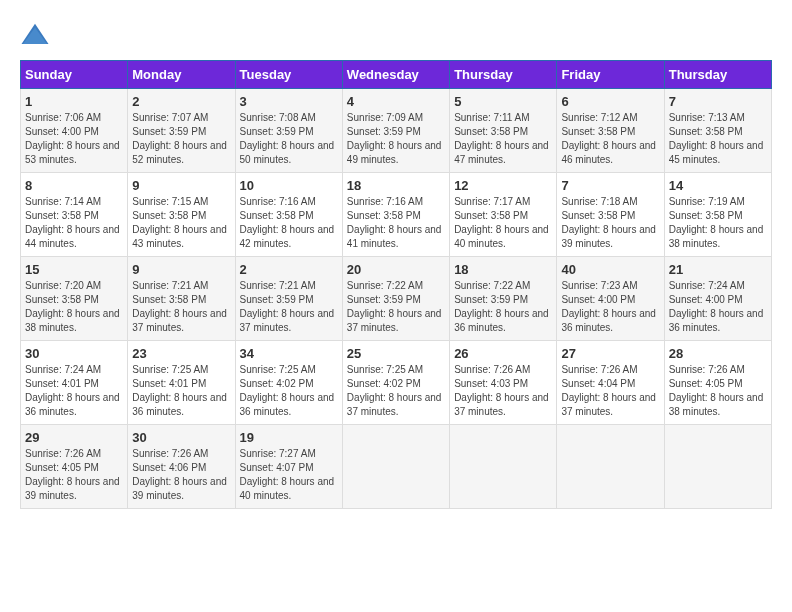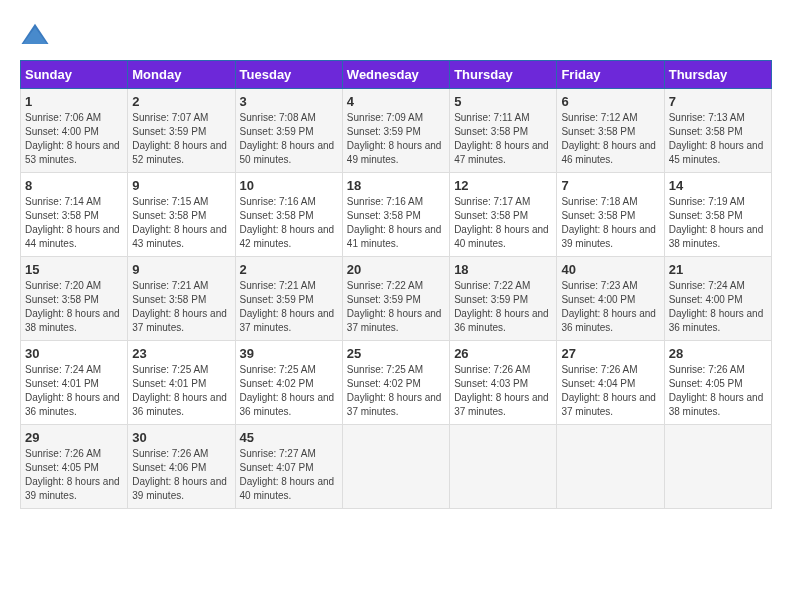--- a/index.html
+++ b/index.html
@@ -214,21 +214,21 @@
       <tr>
         <td>
           <span class="day-num">30</span>
 <div class="day-info">Sunrise: 7:24 AM<br>Sunset: 4:01 PM<br>Daylight: 8 hours and 36 minutes.</div>
         </td>
         <td>
           <span class="day-num">23</span>
 <div class="day-info">Sunrise: 7:25 AM<br>Sunset: 4:01 PM<br>Daylight: 8 hours and 36 minutes.</div>
         </td>
         <td>
-          <span class="day-num">39</span>
+          <span class="day-num">34</span>
 <div class="day-info">Sunrise: 7:25 AM<br>Sunset: 4:02 PM<br>Daylight: 8 hours and 36 minutes.</div>
         </td>
         <td>
           <span class="day-num">25</span>
 <div class="day-info">Sunrise: 7:25 AM<br>Sunset: 4:02 PM<br>Daylight: 8 hours and 37 minutes.</div>
         </td>
         <td>
           <span class="day-num">26</span>
 <div class="day-info">Sunrise: 7:26 AM<br>Sunset: 4:03 PM<br>Daylight: 8 hours and 37 minutes.</div>
         </td>
@@ -244,21 +244,21 @@
       <tr>
         <td>
           <span class="day-num">29</span>
 <div class="day-info">Sunrise: 7:26 AM<br>Sunset: 4:05 PM<br>Daylight: 8 hours and 39 minutes.</div>
         </td>
         <td>
           <span class="day-num">30</span>
 <div class="day-info">Sunrise: 7:26 AM<br>Sunset: 4:06 PM<br>Daylight: 8 hours and 39 minutes.</div>
         </td>
         <td>
-          <span class="day-num">45</span>
+          <span class="day-num">19</span>
 <div class="day-info">Sunrise: 7:27 AM<br>Sunset: 4:07 PM<br>Daylight: 8 hours and 40 minutes.</div>
         </td>
         <td class="empty-cell"></td>
         <td class="empty-cell"></td>
         <td class="empty-cell"></td>
         <td class="empty-cell"></td>
       </tr>
     </tbody>
 </table>
 

